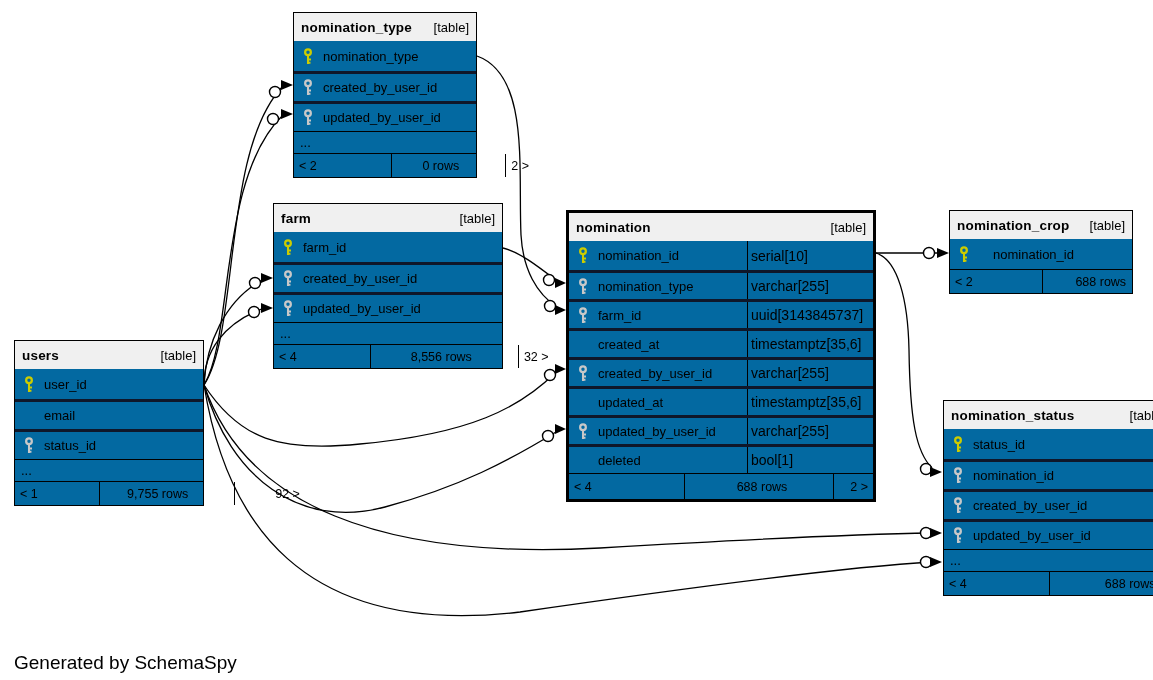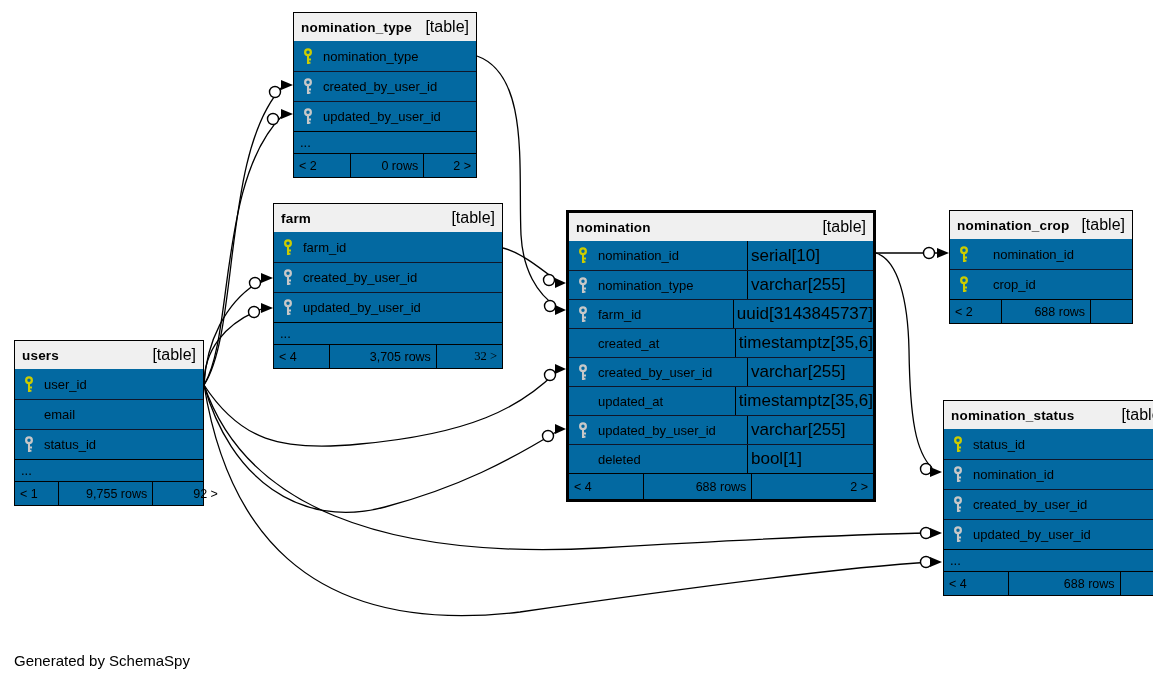--- a/index.html
+++ b/index.html
@@ -7,39 +7,39 @@
   .canvas{position:relative;width:1153px;height:680px;background:#fff;overflow:hidden;}
   .wires{position:absolute;left:0;top:0;z-index:1;}
   .wires path.wire{fill:none;stroke:#000;stroke-width:1.3px;}
   .wires circle.card{fill:#fff;stroke:#000;stroke-width:1.4px;}
   .wires path.head{fill:#000;stroke:none;}
   .tbl{position:absolute;z-index:2;background:#0369a1;border:1.7px solid #000;box-sizing:border-box;}
   .tbl.em{border-width:3px;}
   .hdr{display:flex;justify-content:space-between;align-items:center;height:28px;
        background:#f0f0f0;padding:0 7px;box-sizing:border-box;}
   .tname{font-weight:bold;font-size:13.5px;letter-spacing:.2px;}
-  .ttag{font-size:16px;}
-  .row{display:flex;align-items:center;height:30px;border-top:1px solid #0f172a;
+  .ttag{font-size:13px;}
+  .row{display:flex;align-items:center;height:30px;border-top:3px solid #0f172a;
        padding:0 6px 0 6px;font-size:13px;box-sizing:border-box;}
   .em .row{height:29px;padding-right:0;}
   .keyslot{flex:0 0 13px;height:17px;margin:0 9px 0 1px;display:flex;align-items:center;justify-content:center;}
   .keyslot svg{display:block;}
   .pk{color:#cccc00;}
   .fk{color:#c8c8c8;}
   .cname{flex:1 1 auto;white-space:nowrap;overflow:hidden;}
   .ctype{flex:0 0 122px;align-self:stretch;display:flex;align-items:center;
-         border-left:1.2px solid #000;padding-left:3px;font-size:17px;white-space:nowrap;}
+         border-left:1.2px solid #000;padding-left:3px;font-size:14px;white-space:nowrap;}
   .ell{height:22px;border-top:1px solid #000;display:flex;align-items:center;
        padding-left:6px;font-size:13px;box-sizing:border-box;}
   .ftr{display:flex;height:24px;border-top:1px solid #000;font-size:12.5px;box-sizing:border-box;}
   .em .ftr{height:26px;}
   .fc{display:flex;align-items:center;padding:0 5px;box-sizing:border-box;white-space:nowrap;}
-  .fc + .fc{border-left:1px solid #000;}
+  .fc + .fc{border-left:1px solid #000;margin-left:41px;}
   .fc.r{justify-content:flex-end;}
-  .note{position:absolute;left:14px;top:652px;font-size:15px;z-index:2;}
+  .note{position:absolute;left:14px;top:652px;font-size:19px;z-index:2;}
 </style>
 </head>
 <body>
 
 <div class="canvas">
 
   <svg class="wires" width="1153" height="680" viewBox="0 0 1153 680">
 
     <g>
       <path class="wire" d="M 204,385 C 240,330 222,150 283,86"></path>
@@ -182,22 +182,22 @@
           <svg width="12" height="17" viewBox="0 0 12 18">
             <circle cx="6" cy="4.5" r="3" fill="none" stroke="currentColor" stroke-width="2.4"></circle>
             <path d="M6 7.5 V17 M6 12.2 H9.2 M6 15.6 H8.6" fill="none" stroke="currentColor" stroke-width="2.2"></path>
           </svg>
         </span>
       <span class="cname">updated_by_user_id</span>
     </div>
     <div class="ell">...</div>
     <div class="ftr">
       <span class="fc" style="flex:0 0 24%;">&lt; 4</span>
-      <span class="fc r" style="flex:0 0 47%;">3,705 rows</span>
-      <span class="fc r" style="flex:1 1 auto;font-family:Liberation Serif, serif;">32 &gt;</span>
+      <span class="fc r" style="flex:0 0 47%;">8,556 rows</span>
+      <span class="fc r" style="flex:1 1 auto;">32 &gt;</span>
     </div>
   </div>
 
   <div class="tbl" style="left:14px;top:340px;width:190px;">
     <div class="hdr">
       <span class="tname">users</span>
       <span class="ttag">[table]</span>
     </div>
     <div class="row" style="border-top:none;">
       <span class="keyslot pk">
@@ -313,29 +313,20 @@
     </div>
     <div class="row" style="border-top:none;">
       <span class="keyslot pk">
           <svg width="12" height="17" viewBox="0 0 12 18">
             <circle cx="6" cy="4.5" r="3" fill="none" stroke="currentColor" stroke-width="2.4"></circle>
             <path d="M6 7.5 V17 M6 12.2 H9.2 M6 15.6 H8.6" fill="none" stroke="currentColor" stroke-width="2.2"></path>
           </svg>
         </span>
       <span class="cname" style="padding-left:14px;">nomination_id</span>
     </div>
-    <div class="row">
-      <span class="keyslot pk">
-          <svg width="12" height="17" viewBox="0 0 12 18">
-            <circle cx="6" cy="4.5" r="3" fill="none" stroke="currentColor" stroke-width="2.4"></circle>
-            <path d="M6 7.5 V17 M6 12.2 H9.2 M6 15.6 H8.6" fill="none" stroke="currentColor" stroke-width="2.2"></path>
-          </svg>
-        </span>
-      <span class="cname" style="padding-left:14px;">crop_id</span>
-    </div>
     <div class="ftr">
       <span class="fc" style="flex:0 0 28%;">&lt; 2</span>
       <span class="fc r" style="flex:0 0 49%;">688 rows</span>
       <span class="fc r" style="flex:1 1 auto;"></span>
     </div>
   </div>
 
   <div class="tbl" style="left:943px;top:400px;width:230px;">
     <div class="hdr">
       <span class="tname">nomination_status</span>

